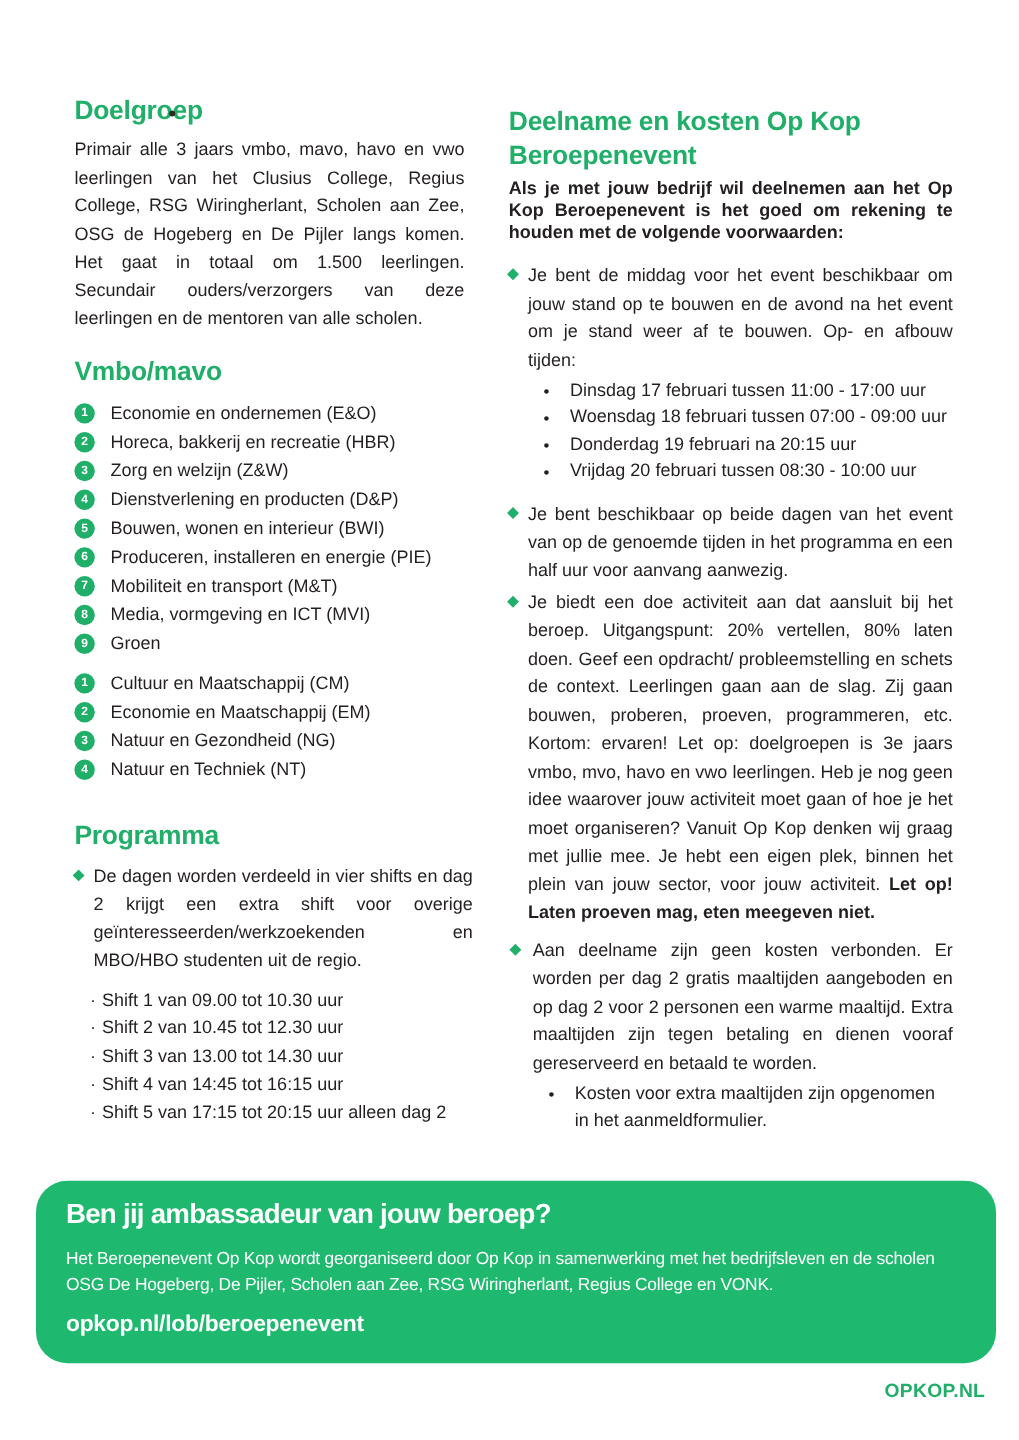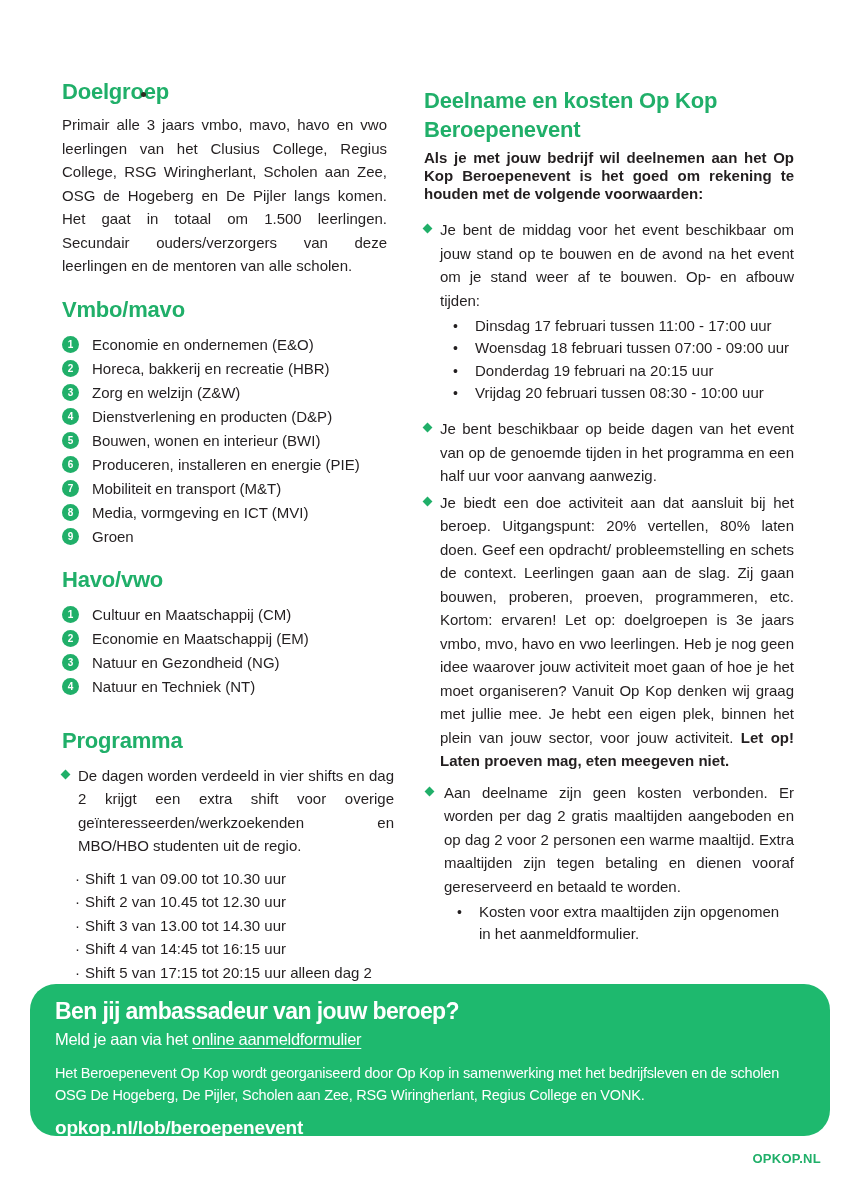--- a/index.html
+++ b/index.html
@@ -114,21 +114,21 @@
     font-size:14.5px;line-height:22px;
     letter-spacing:-0.2px;
     margin-top:13px;width:725px;
   }
   .b-url{font-size:19px;font-weight:bold;letter-spacing:-0.2px;margin-top:11px;}
 
   
   .brand{
     position:absolute;right:28px;top:1151px;
     color:var(--green);font-weight:bold;
-    font-size:13px;letter-spacing:0.3px;
+    font-size:16px;letter-spacing:0.3px;
   }
 </style>
 </head>
 <body>
 
 <div class="page">
 
   <div class="col-left">
 
     <h2 class="h-green">Doelgroep</h2>
@@ -167,21 +167,20 @@
       <div class="numrow">
           <span class="numbadge">8</span>
           <span>Media, vormgeving en ICT (MVI)</span>
         </div>
       <div class="numrow">
           <span class="numbadge">9</span>
           <span>Groen</span>
         </div>
     </div>
 
-    <h2 class="h-green mt-havo">Havo/vwo</h2>
     <div class="numlist">
       <div class="numrow">
           <span class="numbadge">1</span>
           <span>Cultuur en Maatschappij (CM)</span>
         </div>
       <div class="numrow">
           <span class="numbadge">2</span>
           <span>Economie en Maatschappij (EM)</span>
         </div>
       <div class="numrow">
@@ -265,22 +264,19 @@
         <div class="subrow">
             <span class="bdot">•</span>
             <span>Kosten voor extra maaltijden zijn opgenomen in het aanmeldformulier.</span>
           </div>
       </div>
     </div>
   </div>
 
   <div class="banner">
     <h2 class="b-title">Ben jij ambassadeur van jouw beroep?</h2>
-    <div class="b-cta">
-      <span>Meld je aan via het </span><a>online aanmeldformulier</a>
-    </div>
     <div class="b-body">Het Beroepenevent Op Kop wordt georganiseerd door Op Kop in samenwerking met het bedrijfsleven en de scholen OSG De Hogeberg, De Pijler, Scholen aan Zee, RSG Wiringherlant, Regius College en VONK.</div>
     <div class="b-url">opkop.nl/lob/beroepenevent</div>
   </div>
 
   <div class="brand">OPKOP.NL</div>
 
 </div>
 
 </body></html>

